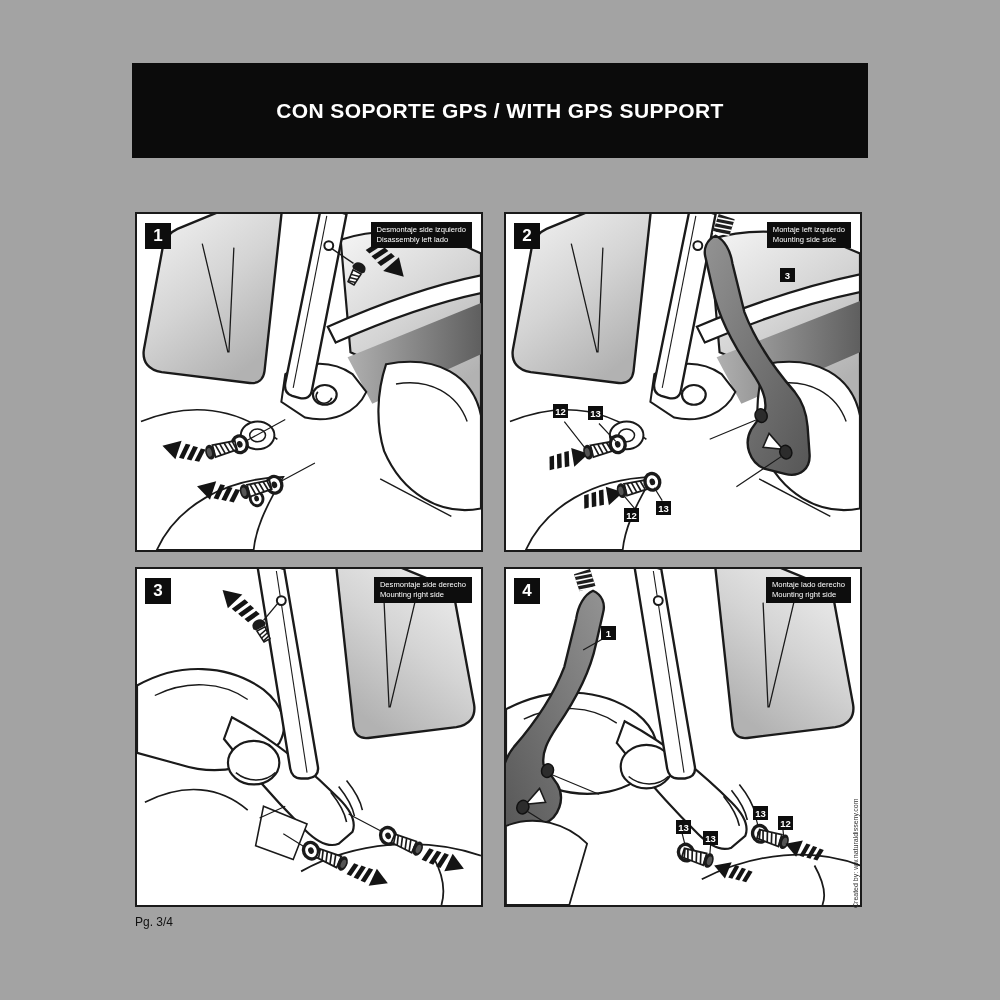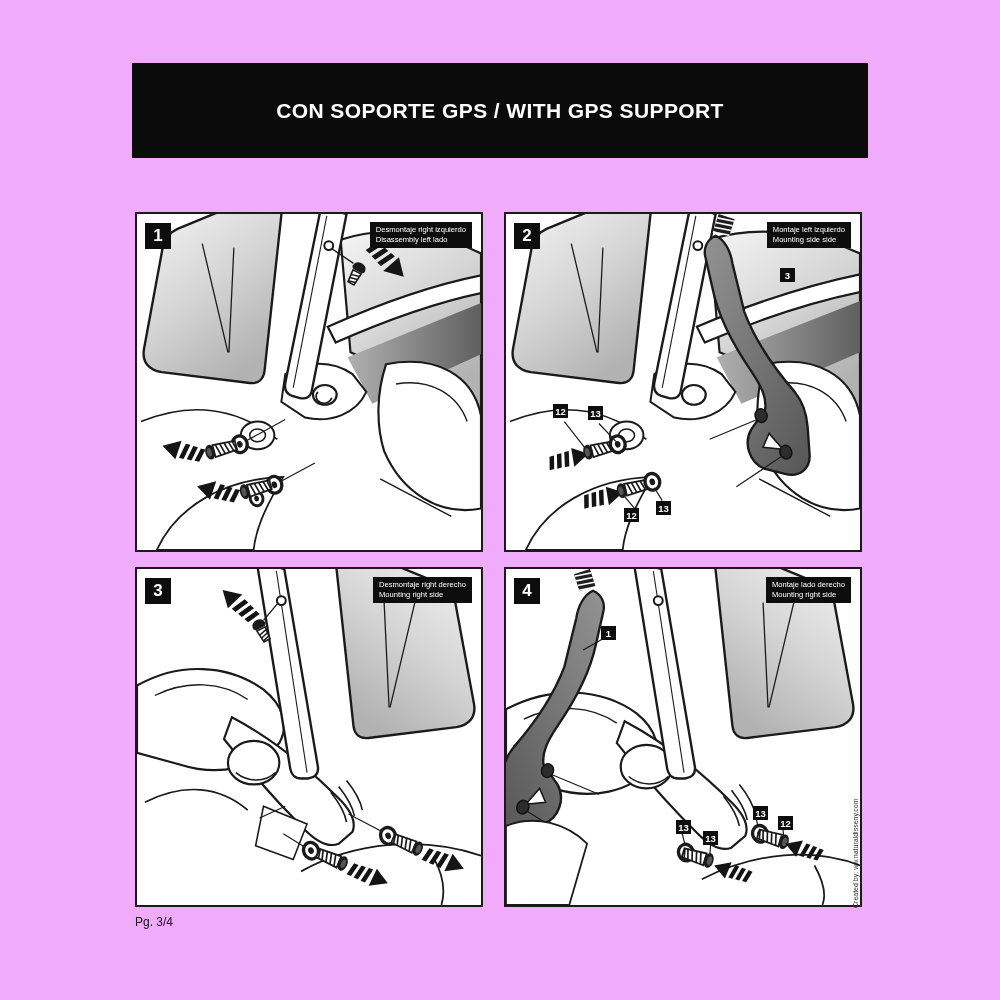--- a/index.html
+++ b/index.html
@@ -1,16 +1,16 @@
 <!DOCTYPE html>
 <html><head>
 <meta charset="utf-8">
 <style>
   html,body{margin:0;padding:0;background:#ffffff;}
-  .page{position:relative;width:1000px;height:1000px;background:#f0abfc;
+  .page{position:relative;width:1000px;height:1000px;background:#a3a3a3;
         font-family:"Liberation Sans",sans-serif;overflow:hidden;}
   .header{position:absolute;left:132px;top:63px;width:736px;height:95px;
           background:#0b0b0b;display:flex;align-items:center;justify-content:center;}
   .header .title{color:#ffffff;font-weight:bold;font-size:21px;letter-spacing:.4px;}
   .panel{position:absolute;background:#ffffff;border:2px solid #1a1a1a;box-sizing:border-box;overflow:hidden;}
   .panel svg.art{position:absolute;left:0;top:0;width:100%;height:100%;}
   .step-badge{position:absolute;left:8px;top:9px;width:26px;height:26px;background:#0d0d0d;
           color:#ffffff;font-weight:bold;font-size:17px;display:flex;align-items:center;justify-content:center;}
   .cap{position:absolute;top:8px;right:9px;background:#0d0d0d;color:#ffffff;
           font-size:7.6px;line-height:1.32;padding:3px 6px;text-align:left;}
@@ -120,21 +120,21 @@
       <use href="#washer" transform="translate(104,233) rotate(-15)"></use>
       <use href="#screw" transform="translate(74,241) rotate(-15)"></use>
       <use href="#sarrow" transform="translate(66,245) rotate(194) scale(0.8)"></use>
       <use href="#washer" transform="translate(139,274) rotate(-15)"></use>
       <use href="#washer" transform="translate(121,288) rotate(-15) scale(0.85)"></use>
       <use href="#screw" transform="translate(109,281) rotate(-15)"></use>
       <use href="#sarrow" transform="translate(101,286) rotate(194) scale(0.8)"></use>
     </svg>
     <div class="step-badge">1</div>
     <div class="cap">
-      <div>Desmontaje right izquierdo</div>
+      <div>Desmontaje side izquierdo</div>
       <div>Disassembly left lado</div>
     </div>
   </div>
 
   <div class="panel" style="left:504px;top:212px;width:358px;height:340px">
     <svg class="art" viewBox="0 0 358 340" preserveAspectRatio="none">
       <g>
         <path d="M97,-8 L41,15 C32,19 28,25 26,34 L7,137 C5,150 12,158 25,160 L114,171 C123,172 128,167 129,159 L147,-8 Z" fill="url(#gScreen)" stroke="#1a1a1a" stroke-width="2.4"></path>
         <path d="M66,30 L92,140 M98,34 L93,140" stroke="#1a1a1a" stroke-width="1.3" fill="none"></path>
       </g>
@@ -212,21 +212,21 @@
       <path d="M252,268 L214,248 M174,284 L148,268" stroke="#1a1a1a" stroke-width="1.2"></path>
       <use href="#washer" transform="translate(254,270) rotate(-22)"></use>
       <use href="#screw" transform="translate(284,283) rotate(203)"></use>
       <use href="#sarrow" transform="translate(292,288) rotate(21) scale(0.8)"></use>
       <use href="#washer" transform="translate(176,285) rotate(-22)"></use>
       <use href="#screw" transform="translate(208,298) rotate(203)"></use>
       <use href="#sarrow" transform="translate(216,303) rotate(21) scale(0.78)"></use>
     </svg>
     <div class="step-badge">3</div>
     <div class="cap">
-      <div>Desmontaje right derecho</div>
+      <div>Desmontaje side derecho</div>
       <div>Mounting right side</div>
     </div>
   </div>
 
   <div class="panel" style="left:504px;top:567px;width:358px;height:340px">
     <svg class="art" viewBox="0 0 358 340" preserveAspectRatio="none">
       <g transform="translate(358,0) scale(-1,1)">
         <path d="M97,-8 L41,15 C32,19 28,25 26,34 L7,137 C5,150 12,158 25,160 L114,171 C123,172 128,167 129,159 L147,-8 Z" fill="url(#gScreen)" stroke="#1a1a1a" stroke-width="2.4"></path>
         <path d="M66,30 L92,140 M98,34 L93,140" stroke="#1a1a1a" stroke-width="1.3" fill="none"></path>
       </g>

